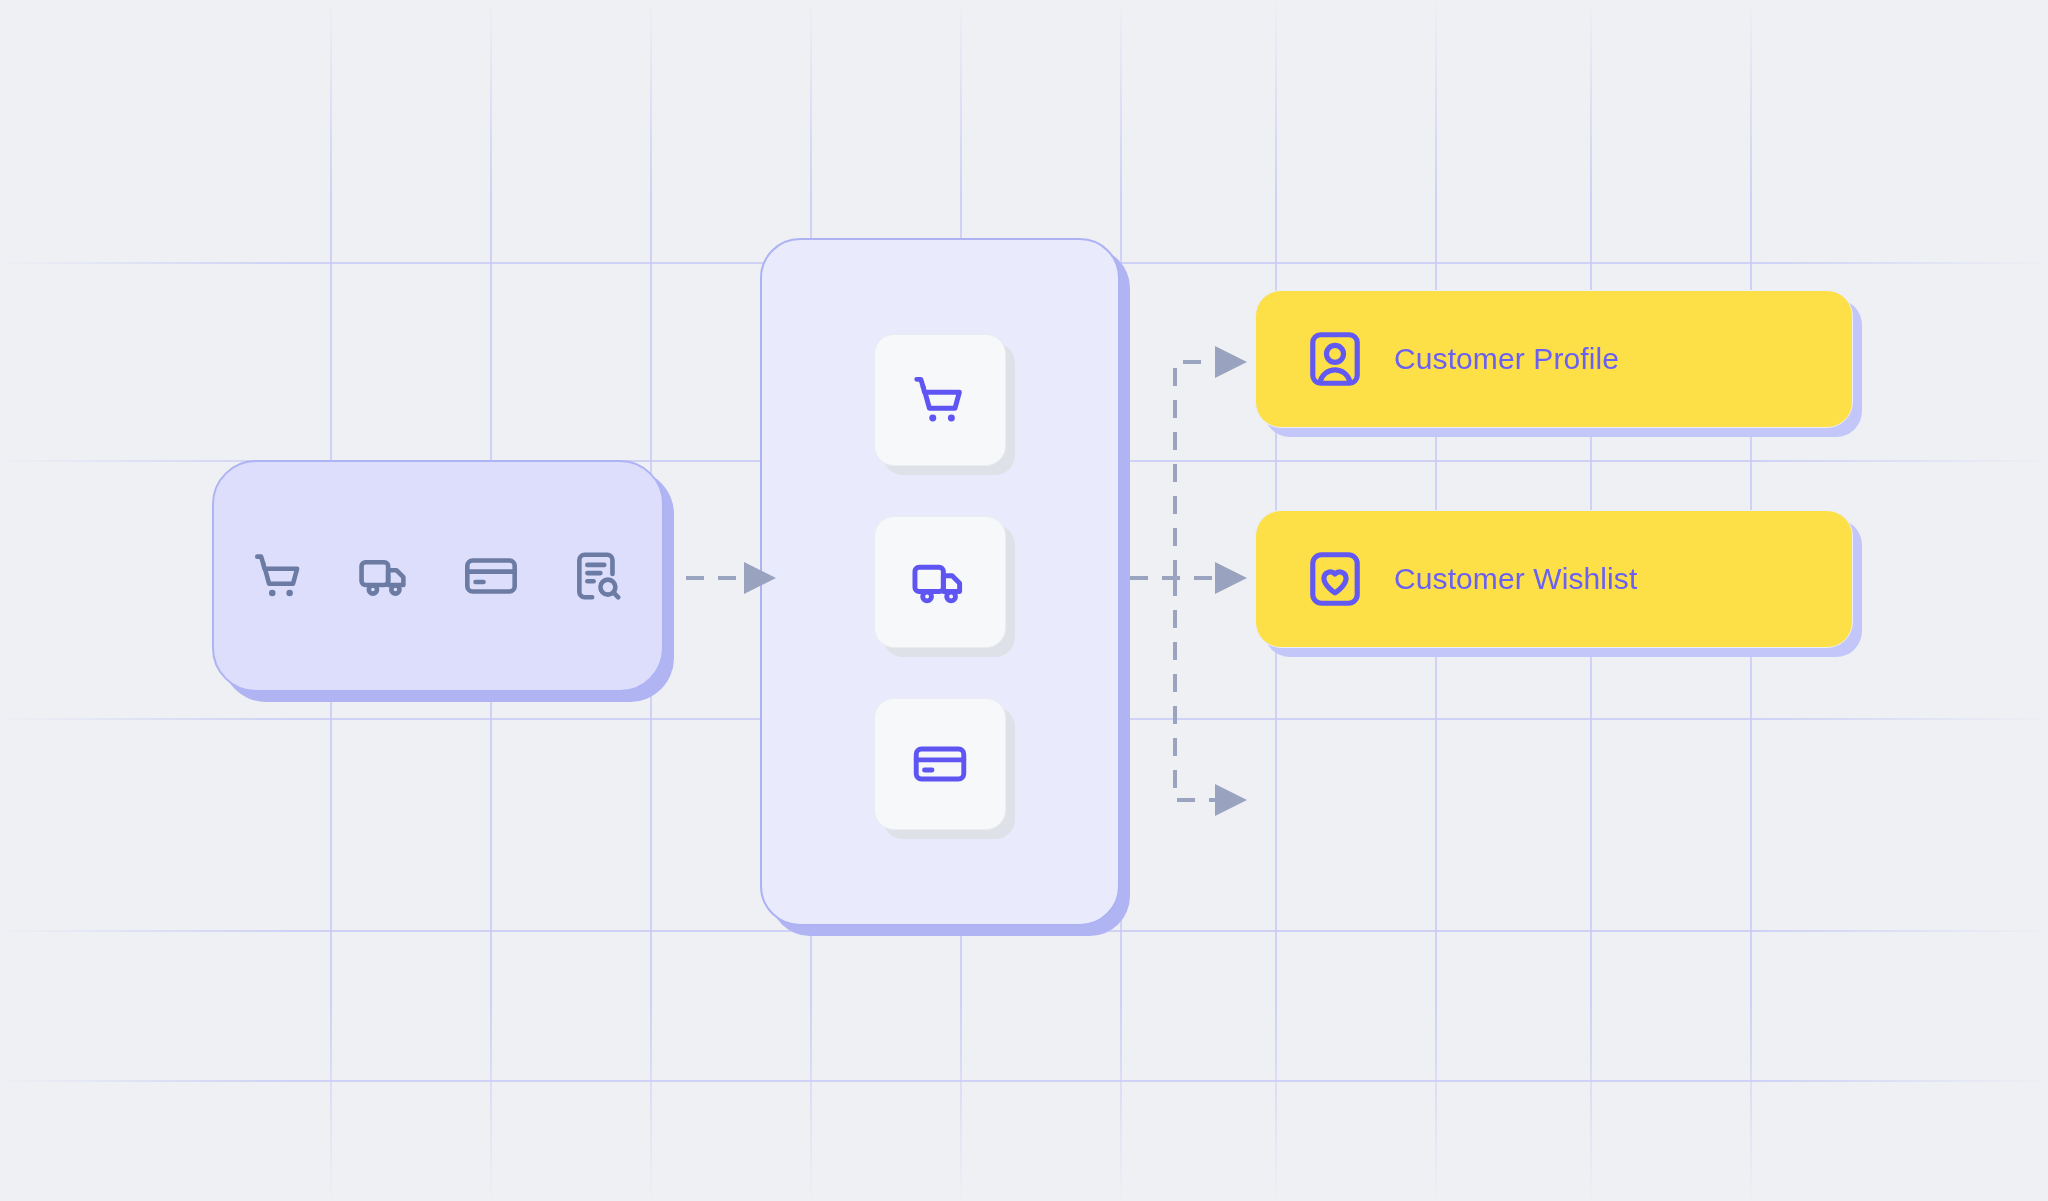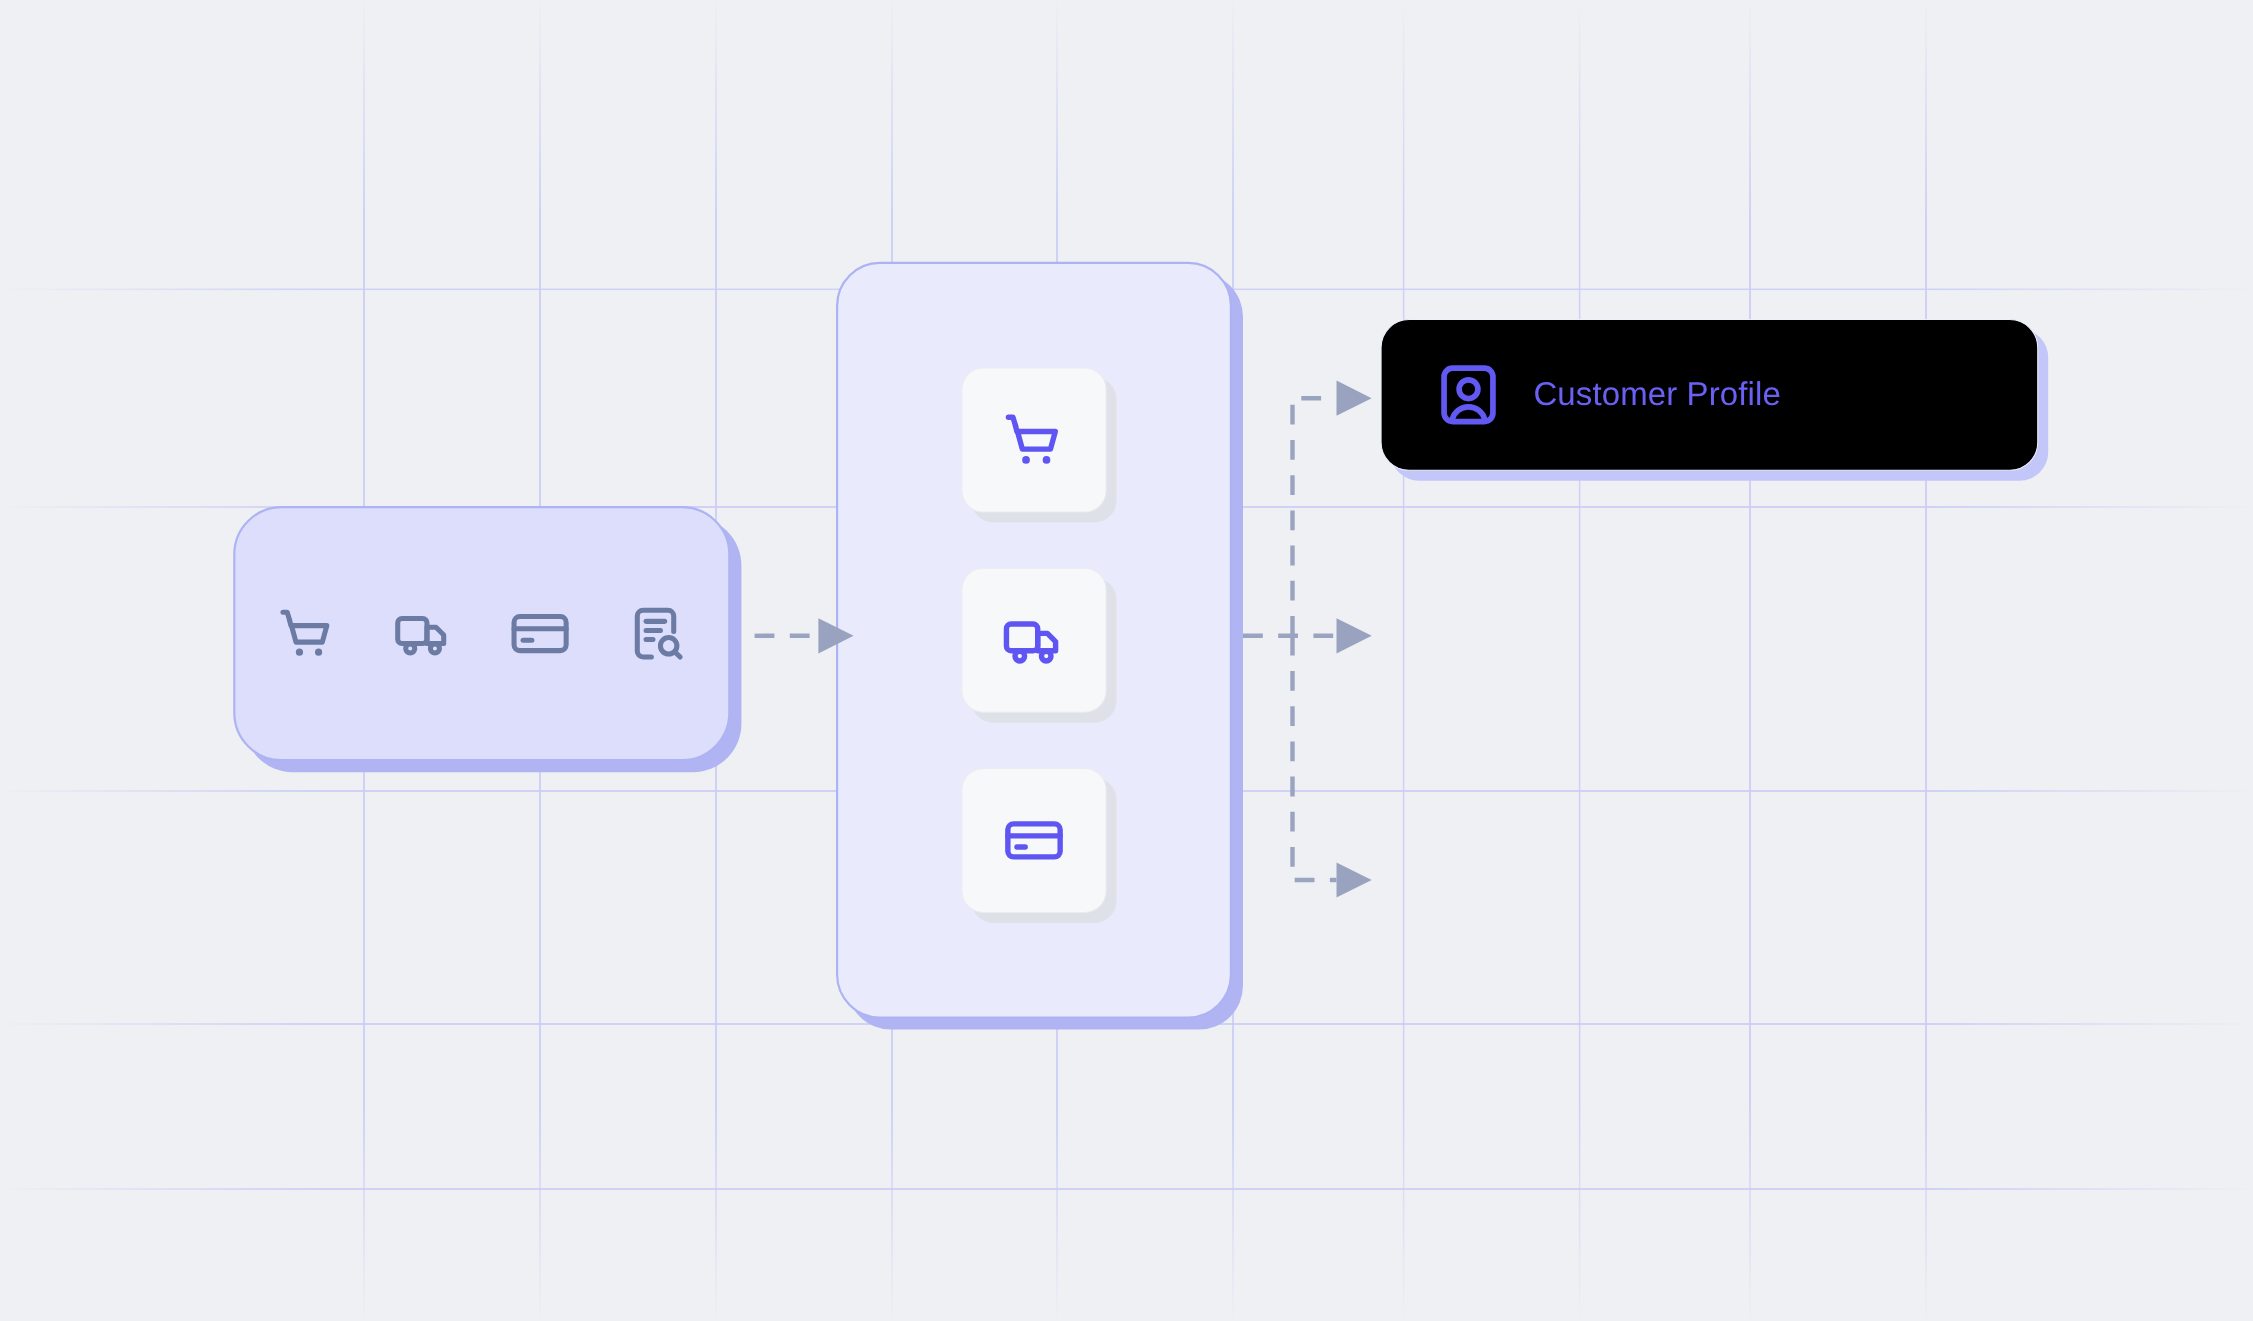--- a/index.html
+++ b/index.html
@@ -142,21 +142,21 @@
     left: 1255px;
     width: 598px;
     height: 138px;
     border-radius: 26px;
   }
   .target-card .node-shadow {
     transform: translate(9px, 9px);
     background: #c2c6f8;
   }
   .target-card .node-body {
-    background: #000000;
+    background: #fde047;
     border: 1.5px solid #eceefb;
     display: flex;
     align-items: center;
     padding-left: 48px;
     gap: 28px;
   }
   .target-icon {
     width: 62px;
     height: 62px;
     color: #6258f2;
@@ -296,20 +296,30 @@
     <div class="node-body">
       <svg class="target-icon" viewBox="0 0 24 24" fill="none" stroke="currentColor" stroke-width="2" stroke-linecap="round" stroke-linejoin="round">
         <rect x="3.4" y="2.6" width="17.2" height="18.8" rx="3"></rect>
         <circle cx="12" cy="10" r="3.3"></circle>
         <path d="M6.3 20.6a5.9 5.9 0 0 1 11.4 0"></path>
       </svg>
       <span class="target-label">Customer Profile</span>
     </div>
   </div>
 
+  <div class="target-card" id="card-wishlist">
+    <div class="node-shadow"></div>
+    <div class="node-body">
+      <svg class="target-icon" viewBox="0 0 24 24" fill="none" stroke="currentColor" stroke-width="2" stroke-linecap="round" stroke-linejoin="round">
+        <rect x="3.4" y="2.6" width="17.2" height="18.8" rx="3.4"></rect>
+        <path d="M12 17.4s-4.3-2.8-4.3-5.7a2.45 2.45 0 0 1 4.3-1.6 2.45 2.45 0 0 1 4.3 1.6c0 2.9-4.3 5.7-4.3 5.7z"></path>
+      </svg>
+      <span class="target-label">Customer Wishlist</span>
+    </div>
+  </div>
 
 
   <svg id="connector-layer" viewBox="0 0 2048 1201">
 
     <g>
       <path class="conn-path" d="M686 578 H 744"></path>
       <polygon class="conn-head" points="744,562 776,578 744,594"></polygon>
     </g>
 
     <g>

